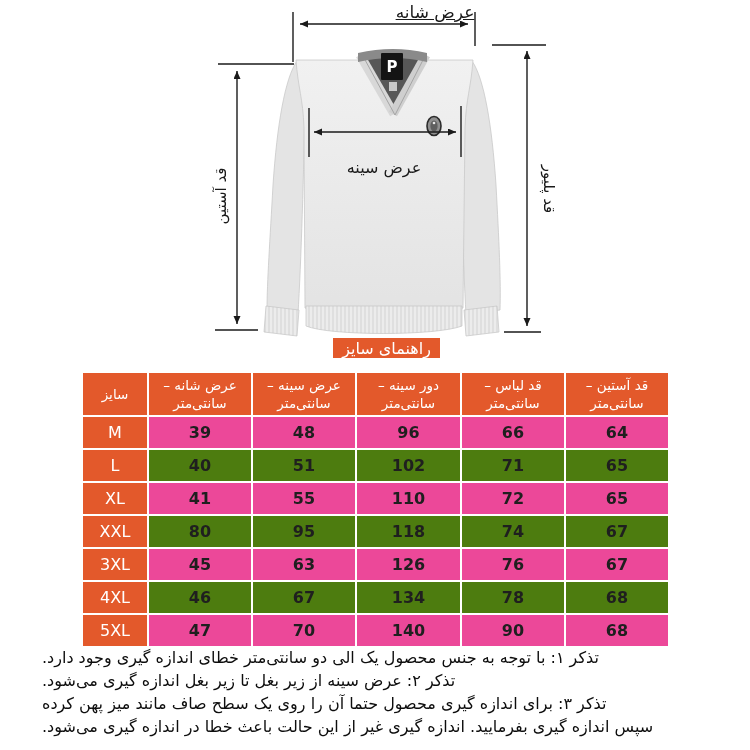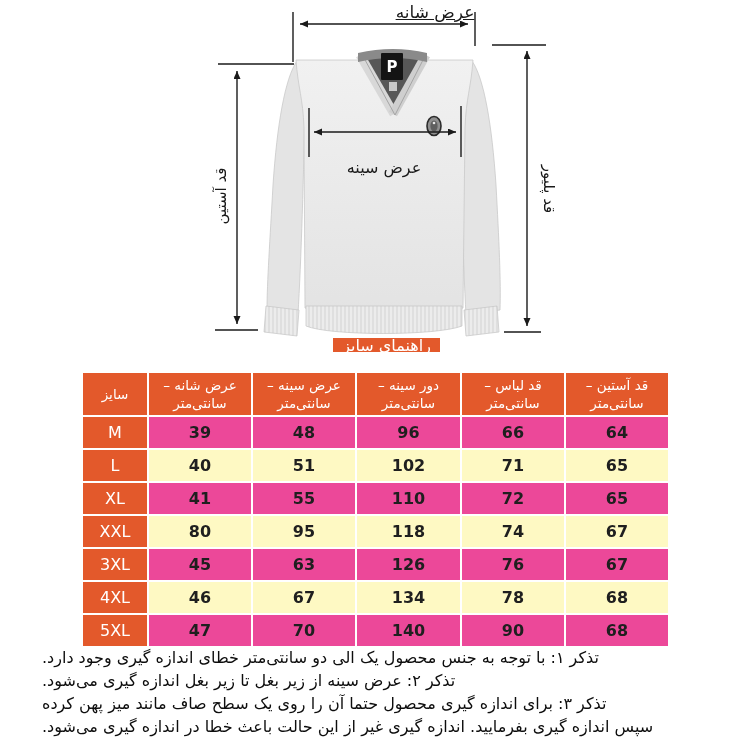--- a/index.html
+++ b/index.html
@@ -10,21 +10,21 @@
   .stage *{box-sizing:border-box;}
   svg.fig{position:absolute;left:0;top:0;}
   
   .mlabel{
     position:absolute;color:#1a1a1a;font-size:16px;text-align:center;
     white-space:nowrap;direction:rtl;
   }
   .mlabel.v{transform-origin:center center;}
   
   .sg-title{
-    position:absolute;left:333px;top:338px;width:107px;height:14px;
+    position:absolute;left:333px;top:338px;width:107px;height:20px;
     background:var(--accent);color:#ffffff;font-size:16px;
     display:flex;align-items:center;justify-content:center;direction:rtl;
   }
   
   table.sg{
     position:absolute;left:81px;top:371px;width:589px;
     border-collapse:separate;border-spacing:2px;table-layout:fixed;
     background:#ffffff;
   }
   table.sg th{
@@ -33,21 +33,21 @@
     vertical-align:middle;direction:rtl;padding:0 2px;
   }
   table.sg td{
     height:31px;text-align:center;vertical-align:middle;
     font-size:16px;font-weight:bold;color:#1f1f1f;padding:0;
   }
   table.sg td.size{
     background:var(--accent);color:#ffffff;font-weight:normal;font-size:16px;
   }
   table.sg tr.dark td:not(.size){background:#ec4899;}
-  table.sg tr.light td:not(.size){background:#fef9c3;}
+  table.sg tr.light td:not(.size){background:#4d7c0f;}
   .hdr-l1,.hdr-l2{display:block;direction:rtl;}
   
   .notes{
     position:absolute;right:58px;top:646px;width:650px;
     direction:rtl;text-align:left;color:#0d0d0d;
     font-size:16px;line-height:23px;
   }
   .notes div{white-space:nowrap;}
 </style>
 </head>

